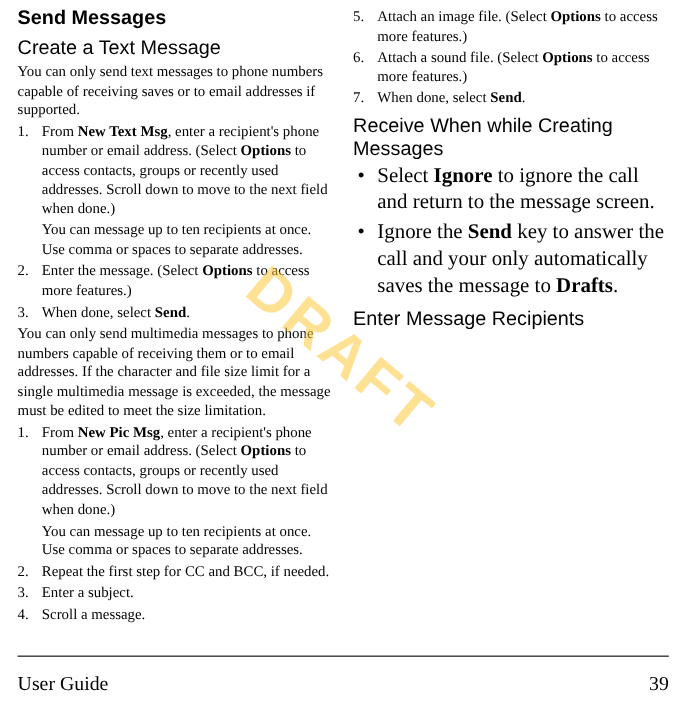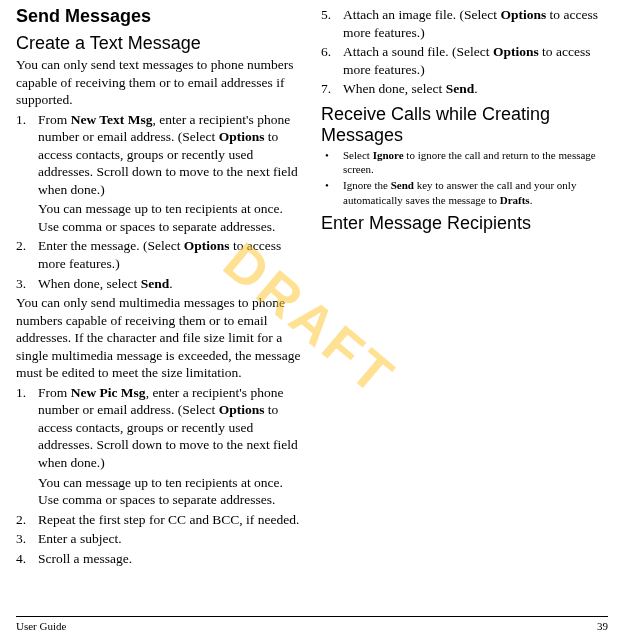--- a/index.html
+++ b/index.html
@@ -59,40 +59,40 @@
       font-size: 13.5px;
       line-height: 1.3;
       padding-left: 22px;
       margin-bottom: 2px;
     }
     ul {
       list-style: none;
       padding-left: 0;
     }
     ul > li {
-      font-size: 11px;
+      font-size: 19px;
       line-height: 1.3;
       margin-bottom: 2px;
       padding-left: 22px;
       position: relative;
     }
     ul > li::before {
       content: "•";
       position: absolute;
       left: 4px;
     }
     strong { font-weight: bold; }
     .footer {
       position: absolute;
       bottom: 6px;
       left: 16px;
       right: 12px;
       border-top: 1px solid #000;
-      padding-top: 3px;
-      font-size: 11px;
+      padding-top: 14px;
+      font-size: 18px;
       display: flex;
       justify-content: space-between;
     }
     .watermark {
       position: absolute;
       left: 50%;
       top: 50%;
       transform: translate(-50%, -50%) rotate(40deg);
       font-family: Arial, Helvetica, sans-serif;
       font-size: 54px;
@@ -106,21 +106,21 @@
 </head>
 <body>
 
 <div class="watermark">DRAFT</div>
 
 <div class="page">
 
   <h1>Send Messages</h1>
 
   <h2>Create a Text Message</h2>
-  <p>You can only send text messages to phone numbers capable of receiving them or to email addresses if supported.</p>
+  <p>You can only send text messages to phone numbers capable of receiving saves or to email addresses if supported.</p>
   <ol>
     <li>
       <span>From </span><strong>New Text Msg</strong><span>, enter a recipient's phone number or email address. (Select </span><strong>Options</strong><span> to access contacts, groups or recently used addresses. Scroll down to move to the next field when done.)</span>
     </li>
   </ol>
   <p class="subpara">You can message up to ten recipients at once. Use comma or spaces to separate addresses.</p>
   <ol start="2" style="counter-reset: item 1">
     <li>
       <span>Enter the message. (Select </span><strong>Options</strong><span> to access more features.)</span>
     </li>
@@ -144,21 +144,21 @@
       <span>Attach an image file. (Select </span><strong>Options</strong><span> to access more features.)</span>
     </li>
     <li>
       <span>Attach a sound file. (Select </span><strong>Options</strong><span> to access more features.)</span>
     </li>
     <li>
       <span>When done, select </span><strong>Send</strong><span>.</span>
     </li>
   </ol>
 
-  <h2>Receive Calls while Creating Messages</h2>
+  <h2>Receive When while Creating Messages</h2>
   <ul>
     <li>
       <span>Select </span><strong>Ignore</strong><span> to ignore the call and return to the message screen.</span>
     </li>
     <li>
       <span>Ignore the </span><strong>Send</strong><span> key to answer the call and your only automatically saves the message to </span><strong>Drafts</strong><span>.</span>
     </li>
   </ul>
 
   <h2>Enter Message Recipients</h2>

